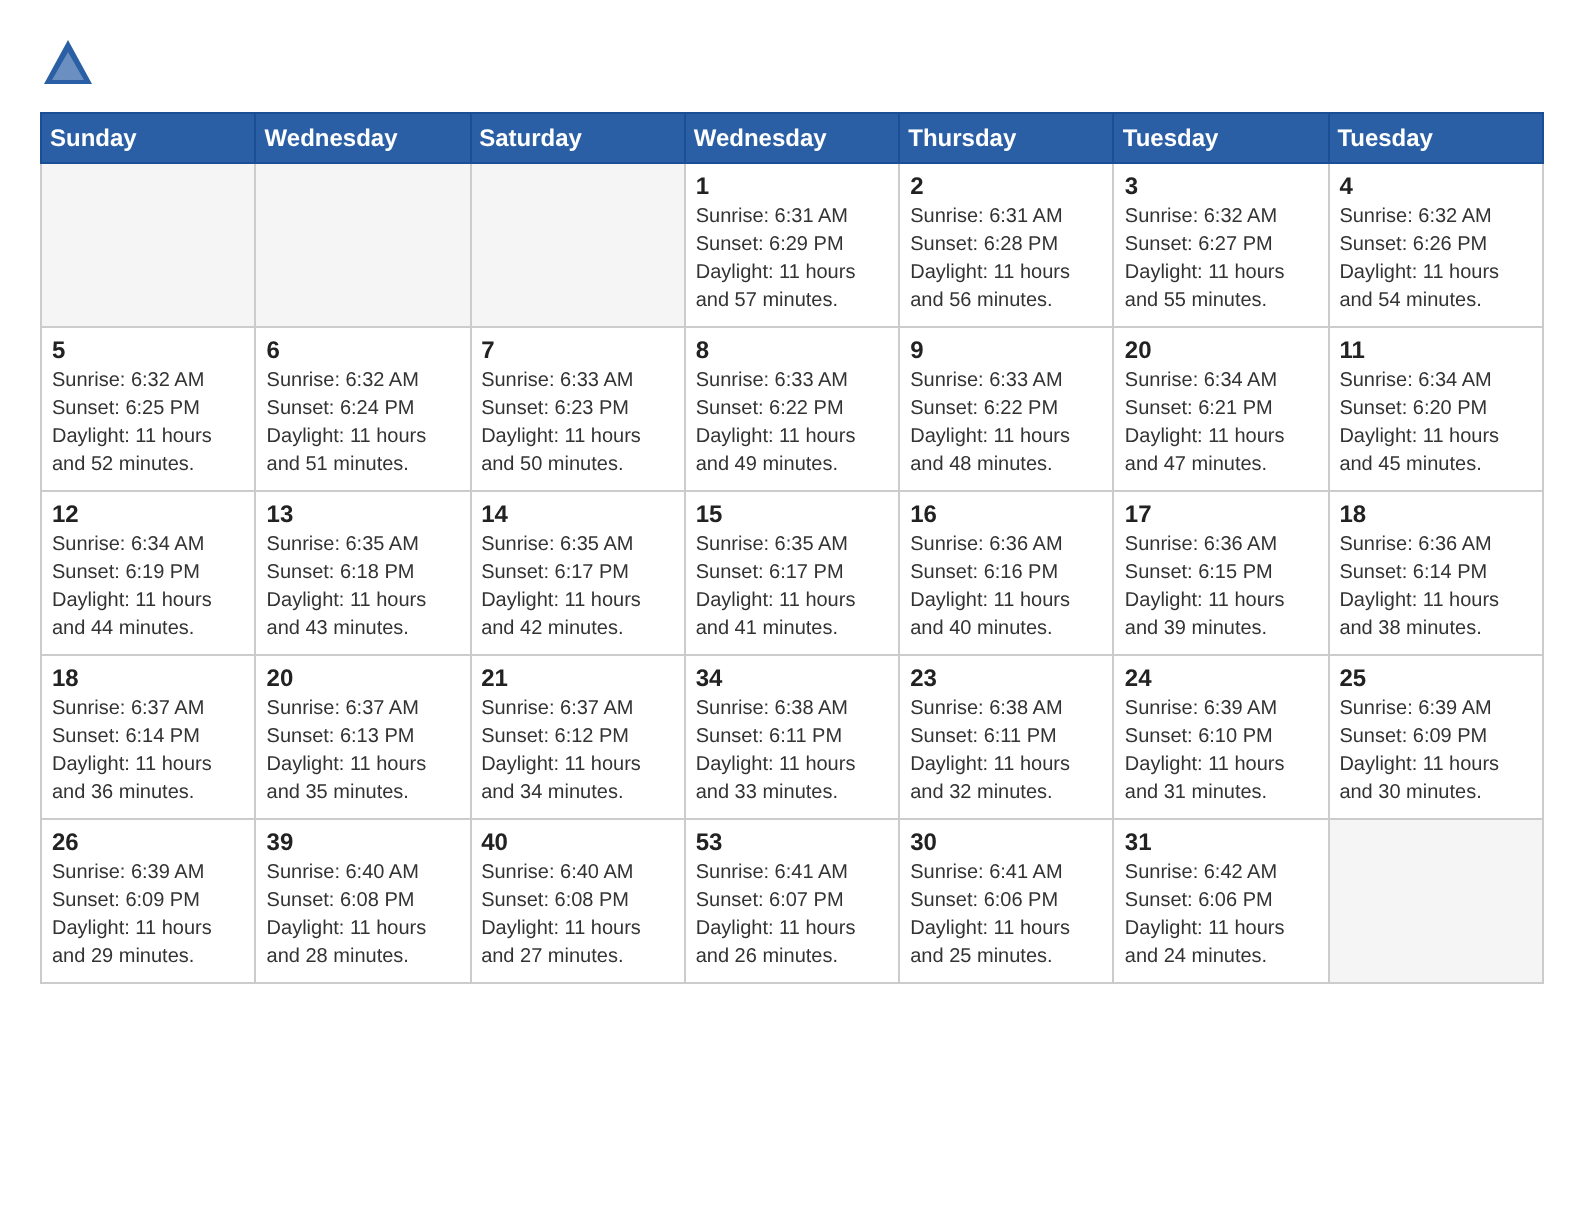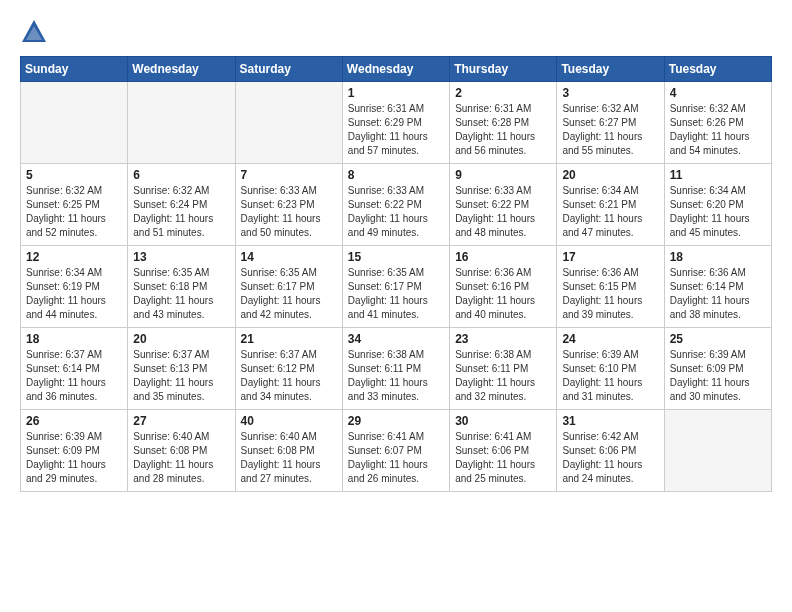--- a/index.html
+++ b/index.html
@@ -242,29 +242,29 @@
             <span class="day-num">25</span>
             <div class="day-info">Sunrise: 6:39 AM<br>Sunset: 6:09 PM<br>Daylight: 11 hours<br>and 30 minutes.</div>
           </td>
         </tr>
         <tr>
           <td>
             <span class="day-num">26</span>
             <div class="day-info">Sunrise: 6:39 AM<br>Sunset: 6:09 PM<br>Daylight: 11 hours<br>and 29 minutes.</div>
           </td>
           <td>
-            <span class="day-num">27</span>
+            <span class="day-num">39</span>
             <div class="day-info">Sunrise: 6:40 AM<br>Sunset: 6:08 PM<br>Daylight: 11 hours<br>and 28 minutes.</div>
           </td>
           <td>
             <span class="day-num">40</span>
             <div class="day-info">Sunrise: 6:40 AM<br>Sunset: 6:08 PM<br>Daylight: 11 hours<br>and 27 minutes.</div>
           </td>
           <td>
-            <span class="day-num">29</span>
+            <span class="day-num">53</span>
             <div class="day-info">Sunrise: 6:41 AM<br>Sunset: 6:07 PM<br>Daylight: 11 hours<br>and 26 minutes.</div>
           </td>
           <td>
             <span class="day-num">30</span>
             <div class="day-info">Sunrise: 6:41 AM<br>Sunset: 6:06 PM<br>Daylight: 11 hours<br>and 25 minutes.</div>
           </td>
           <td>
             <span class="day-num">31</span>
             <div class="day-info">Sunrise: 6:42 AM<br>Sunset: 6:06 PM<br>Daylight: 11 hours<br>and 24 minutes.</div>
           </td>

